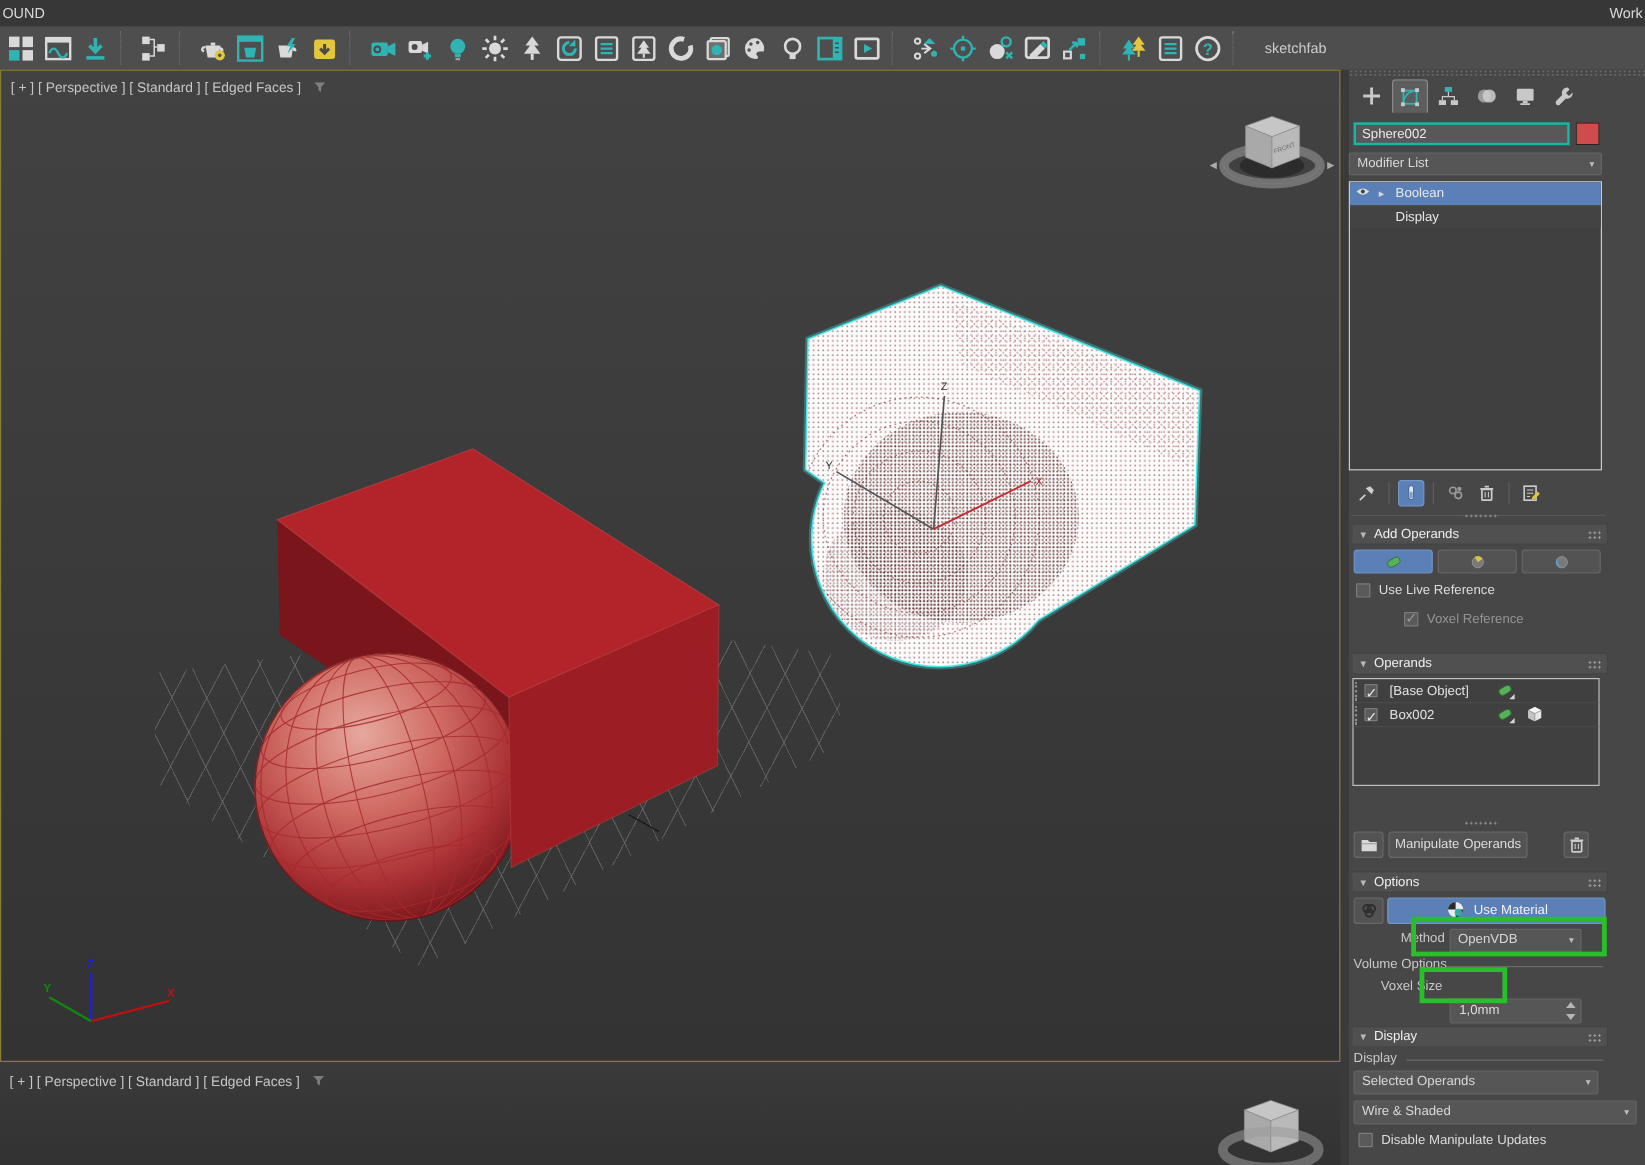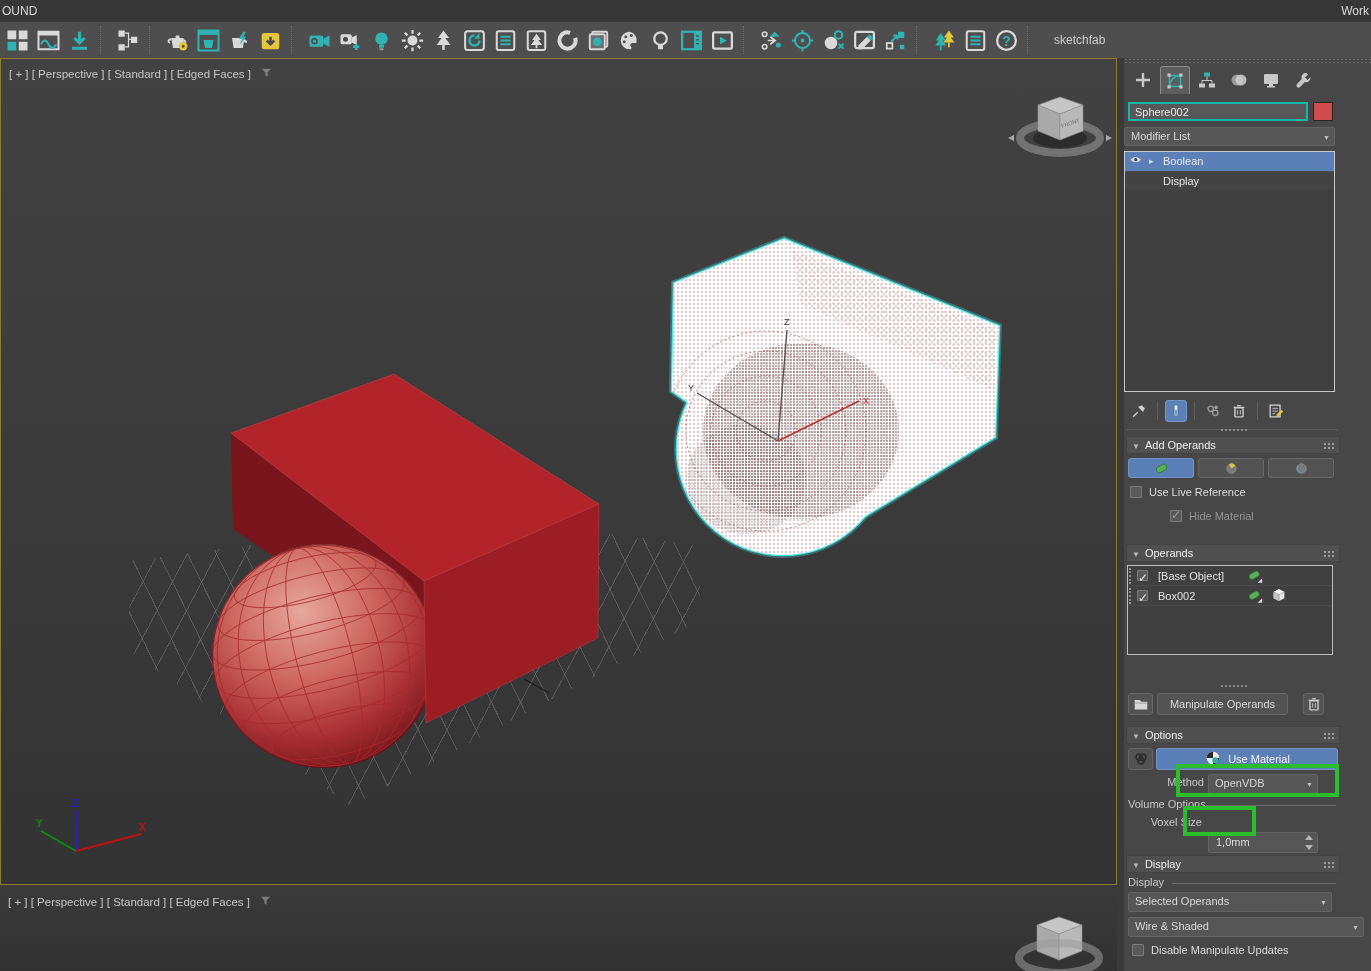--- a/index.html
+++ b/index.html
@@ -586,21 +586,21 @@
           <circle cx="10" cy="10" r="5.5" fill="#7a7a7a" stroke="#999999" stroke-width="0.8"></circle>
           <path d="M6 6 A5.5 5.5 0 0 0 10 15.5 A8 8 0 0 1 6 6 Z" fill="#5a9fd4"></path>
         </svg>
       </div>
     <div class="cbrow" style="left:6px;top:428px;">
       <span class="cb" data-checked="false"></span>
       <span>Use Live Reference</span>
     </div>
     <div class="cbrow dis" style="left:46px;top:452px;">
       <span class="cb dis" data-checked="true"></span>
-      <span>Hide Material</span>
+      <span>Voxel Reference</span>
     </div>
 
     <div class="rollhead" style="top:486px;">
       <span class="tri">▼</span><span>Operands</span>
       <span class="grip"></span>
     </div>
     <div id="oplist">
       <div class="oprow">
         <span class="drag"></span>
         <span class="cb" data-checked="true"></span>
@@ -630,21 +630,21 @@
             </svg></span>
       </div>
     </div>
     <div class="hsplit" style="top:625px;"></div>
     <div class="abtn" style="left:4px;top:635px;width:25px;height:22px;">
         <svg viewBox="0 0 20 20" width="18" height="18">
           <path d="M3 5.5 h5.5 l2 2 H17 v8.5 H3 Z" fill="#d8d8d8"></path>
           <path d="M3 9 h14" stroke="#9a9a9a"></path>
         </svg>
       </div>
-    <div class="abtn" style="left:33px;top:635px;width:131px;height:22px;">
+    <div class="abtn" style="left:33px;top:635px;width:116px;height:22px;">
       <span>Manipulate Operands</span>
     </div>
     <div class="abtn" style="left:179px;top:635px;width:21px;height:22px;">
         <svg viewBox="0 0 20 20" width="18" height="18">
           <rect x="5.5" y="6.5" width="9" height="10" rx="1" fill="none" stroke="#cccccc" stroke-width="1.6"></rect>
           <path d="M4 6 h12 M8 4 h4" stroke="#cccccc" stroke-width="1.6"></path>
           <path d="M8.5 9 v5 M11.5 9 v5" stroke="#cccccc"></path>
         </svg>
       </div>
 

